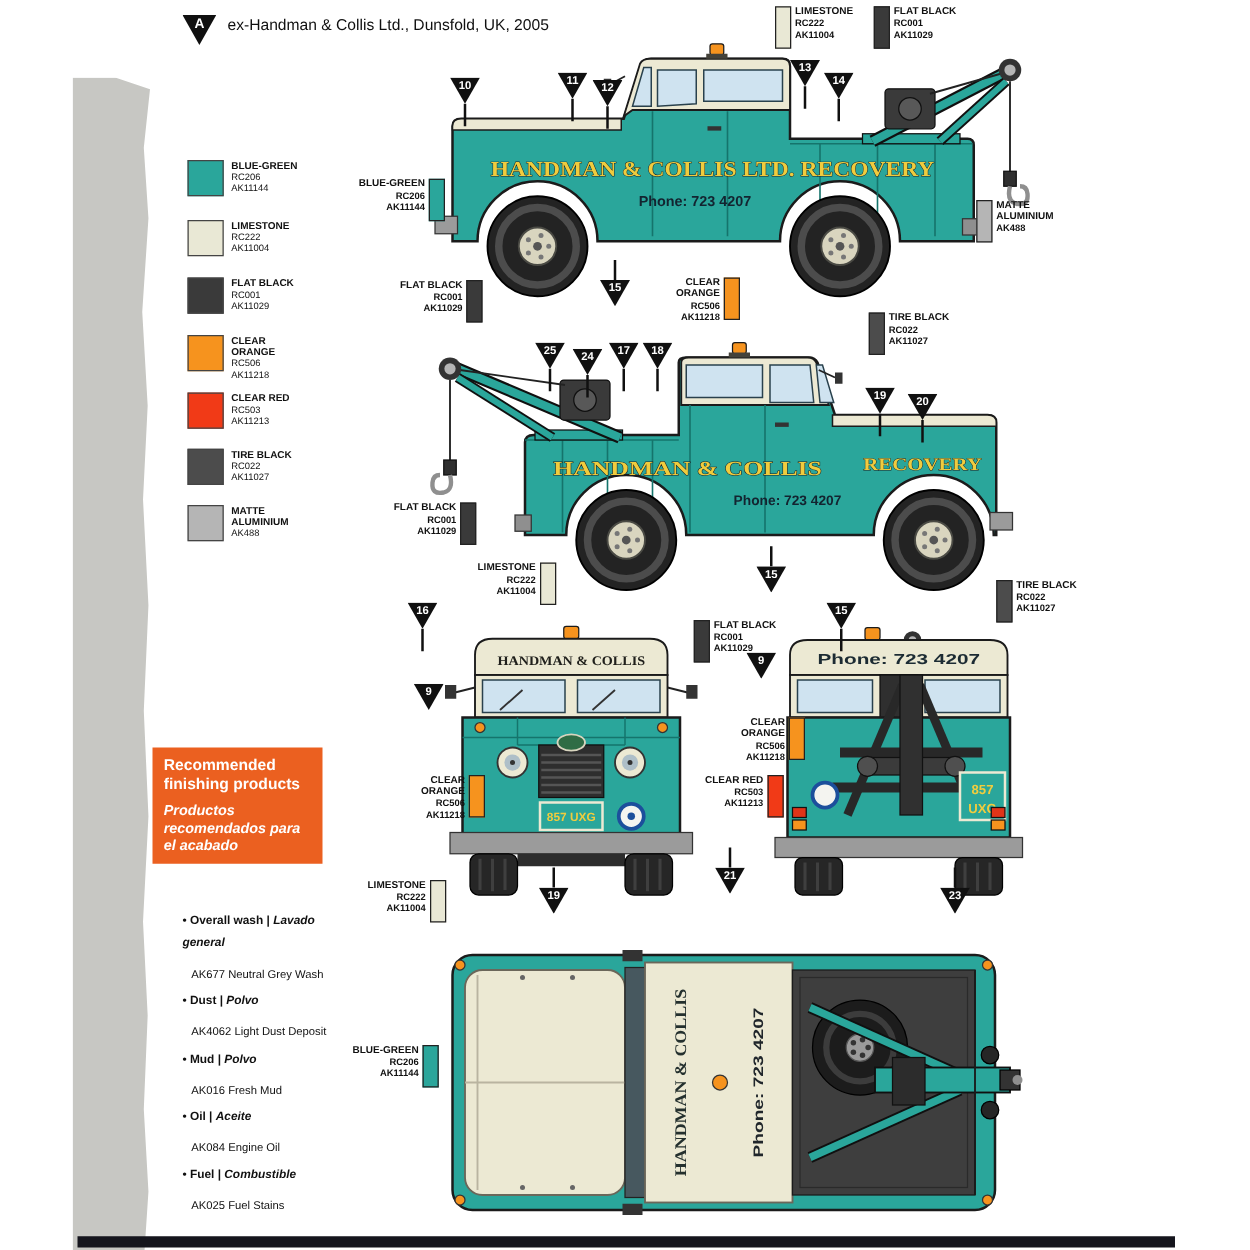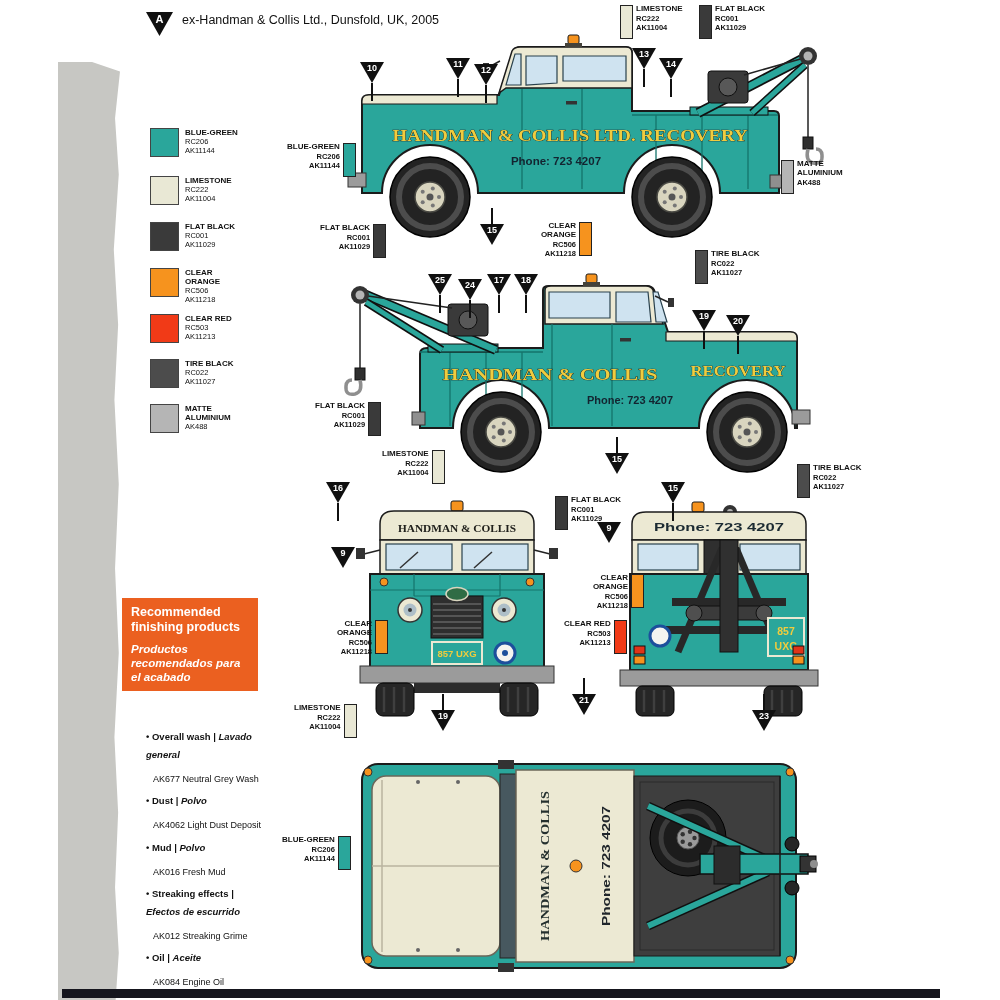--- a/index.html
+++ b/index.html
@@ -125,21 +125,20 @@
 
   <div class="panel-h" style="left:122px;top:598px">
     <div class="t1">Recommended finishing products</div>
     <div class="gap"></div>
     <div class="t2">Productos recomendados para el acabado</div>
   </div>
   <div class="fin-list">
     <div class="fin-item"><span class="fin-label"><span>Overall wash |</span> <span class="fin-es">Lavado general</span></span><div class="fin-prod">AK677 Neutral Grey Wash</div></div>
     <div class="fin-item"><span class="fin-label"><span>Dust |</span> <span class="fin-es">Polvo</span></span><div class="fin-prod">AK4062 Light Dust Deposit</div></div>
     <div class="fin-item"><span class="fin-label"><span>Mud |</span> <span class="fin-es">Polvo</span></span><div class="fin-prod">AK016 Fresh Mud</div></div>
-    <div class="fin-item"><span class="fin-label"><span>Streaking effects |</span> <span class="fin-es">Efectos de escurrido</span></span><div class="fin-prod">AK012 Streaking Grime</div></div>
     <div class="fin-item"><span class="fin-label"><span>Oil |</span> <span class="fin-es">Aceite</span></span><div class="fin-prod">AK084 Engine Oil</div></div>
     <div class="fin-item"><span class="fin-label"><span>Fuel |</span> <span class="fin-es">Combustible</span></span><div class="fin-prod">AK025 Fuel Stains</div></div>
   </div>
 
   <svg class="view" style="left:300px;top:25px" width="560" height="235" viewBox="0 0 560 235">
     <path d="M62,168 L62,76 Q62,70 69,70 L199,70 L213,27 Q215,22 221,22 L326,22 Q332,22 332,28 L332,86 L474,86 Q479,86 479,91 L479,168 L420,168 A48,48 0 0 0 324,168 L178,168 A48,48 0 0 0 82,168 L62,168 Z" fill="#2aa69b" stroke="#1b1b1b" stroke-width="2"></path>
     <path d="M199,68 L212,26 Q214,22 220,22 L326,22 Q332,22 332,28 L332,63 L206,63 Z" fill="#ece9d3" stroke="#1b1b1b" stroke-width="1.5"></path>
     <polygon points="206,60 215,29 221,29 221,60" fill="#cfe3f0" stroke="#29414d" stroke-width="1.2"></polygon>
     <polygon points="226,31 257,31 257,58 226,60" fill="#cfe3f0" stroke="#29414d" stroke-width="1.2"></polygon>
     <polygon points="263,31 326,31 326,56 263,56" fill="#cfe3f0" stroke="#29414d" stroke-width="1.2"></polygon>

